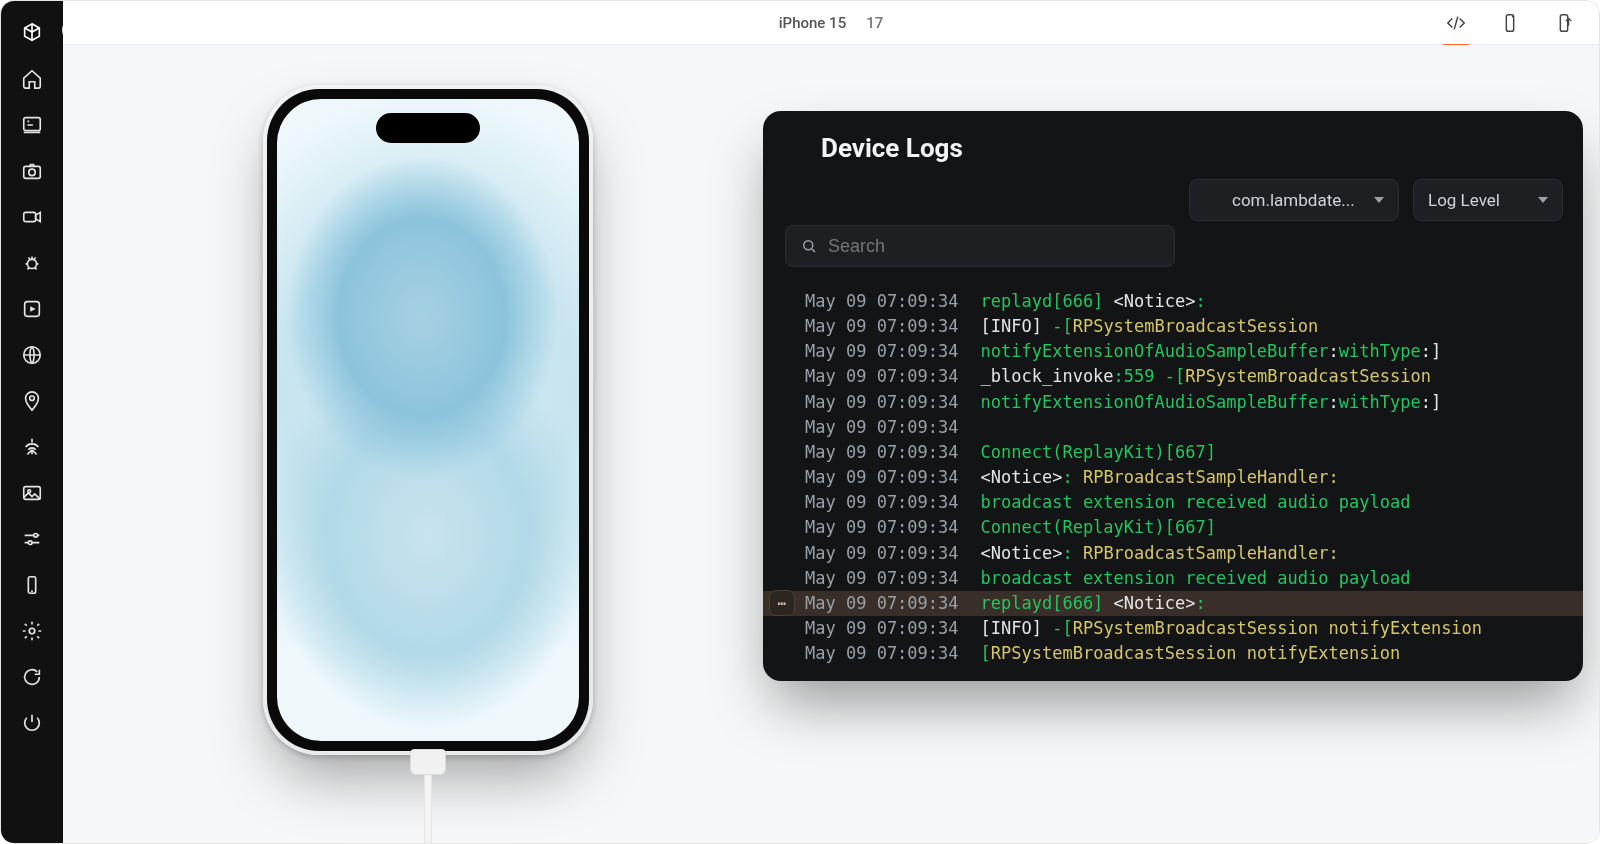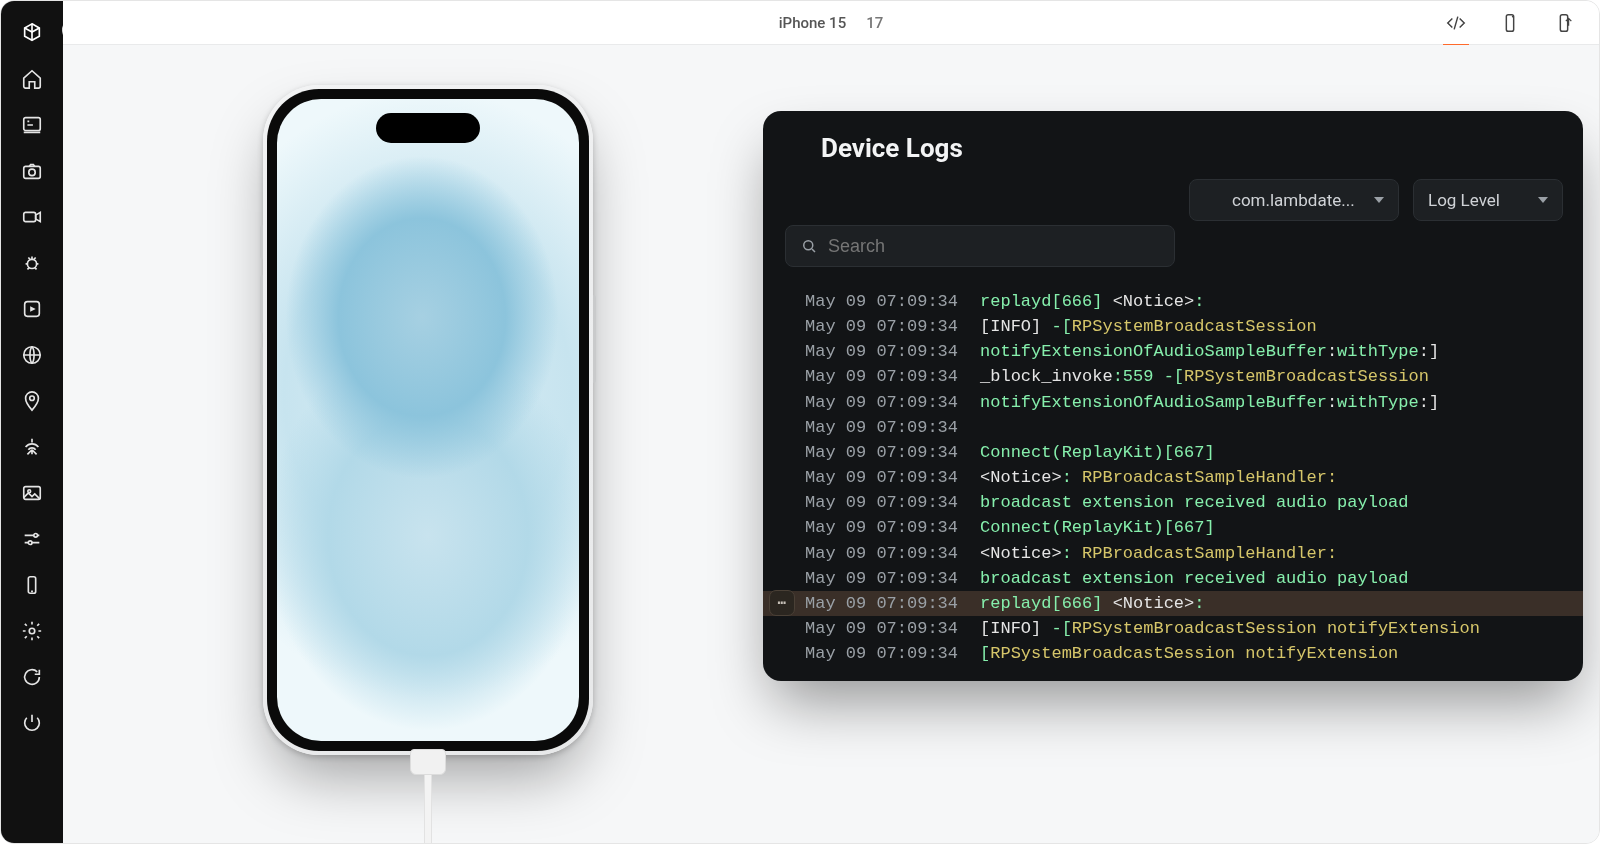--- a/index.html
+++ b/index.html
@@ -99,30 +99,30 @@
   .logs-search svg { width:18px; height:18px; stroke:#9aa0a6; fill:none; stroke-width:2; }
   .logs-dd {
     height:42px; background:#1d2023; border:1px solid #2b2f33; border-radius:8px;
     display:flex; align-items:center; padding:0 14px; color:#cfd2d6; font-size:17px; gap:10px; cursor:pointer;
     white-space:nowrap;
   }
   .logs-dd.pkg { width: 210px; justify-content:space-between;padding-left:42px; }
   .logs-dd.level { width: 150px; justify-content:space-between; }
 
   .logs-body { position:relative; padding: 10px 20px 0 42px; font-family: "SFMono-Regular", ui-monospace, Menlo, Consolas, monospace; font-size: 17px; line-height: 1.48; }
-  .log-row { display:flex; gap: 22px; white-space:pre;font-family:Liberation Mono, monospace; }
+  .log-row { display:flex; gap: 22px; white-space:pre; }
   .log-ts { color:#9aa0a6; min-width: 150px; }
   .log-msg { color:#9aa0a6; }
   .log-row.hl { background:#3a2f28; margin-left:-42px; margin-right:-20px; padding-left:42px; padding-right:20px; position:relative; }
   .log-row.hl .row-menu {
     position:absolute; left:6px; top:50%; transform:translateY(-50%);
     width:26px; height:26px; border-radius:7px; background:#2b2620; border:1px solid #4a4036;
     display:flex; align-items:center; justify-content:center; color:#c7c0b8; font-weight:700; font-size:14px;
   }
-  .tok-green { color:#86efac; }
+  .tok-green { color:#22c55e; }
   .tok-cyan  { color:#e5e5e5; }
   .tok-yellow{ color:#d6c66a; }
 
   .chev { display:inline-block; width:0; height:0; border-left:5px solid transparent; border-right:5px solid transparent; border-top:6px solid #9aa0a6; }
 </style>
 </head>
 <body>
 
 <div class="page-wrap">
 

